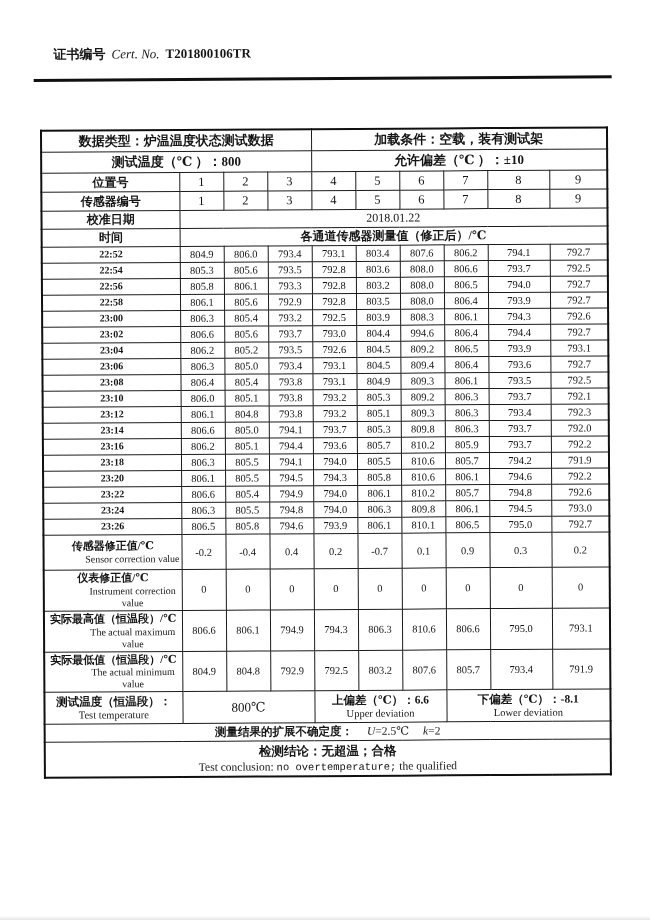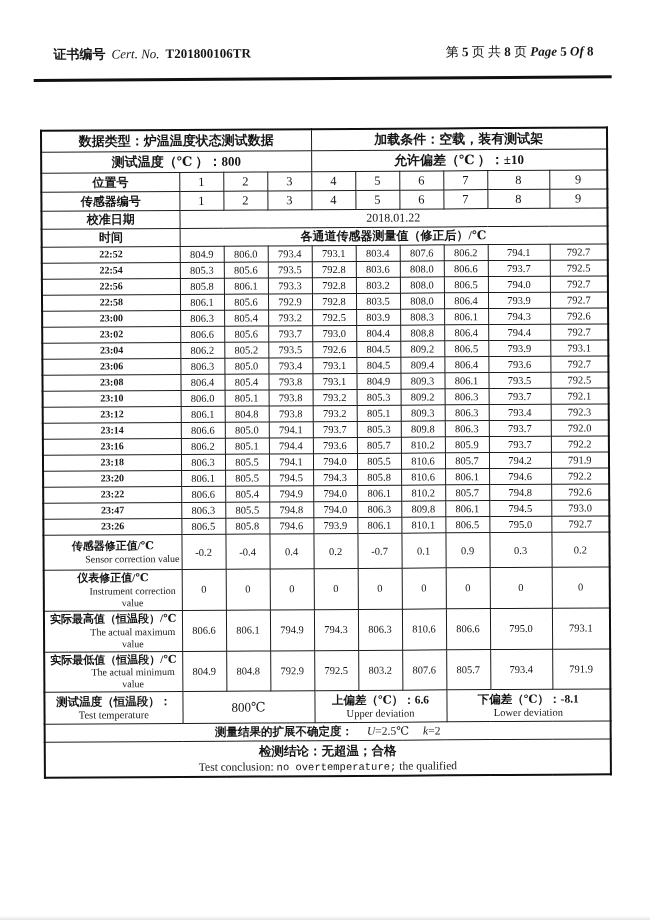--- a/index.html
+++ b/index.html
@@ -69,31 +69,20 @@
 </head>
 <body>
 
 <div class="page">
   <div class="tilt">
 
     <div class="doc-header">
       <div>
         <span class="cn-b">证书编号</span><span class="gap-s"></span><span class="it">Cert. No.</span><span class="gap-s"></span><span class="b">T201800106TR</span>
       </div>
-      <div>
-        <span>第</span>
-        <span class="b">5</span>
-        <span>页 共</span>
-        <span class="b">8</span>
-        <span>页</span>
-        <span class="it b">Page</span>
-        <span class="b">5</span>
-        <span class="it b">Of</span>
-        <span class="b">8</span>
-      </div>
     </div>
 
     <div class="rule"></div>
 
     <table class="cert">
       <colgroup>
         <col style="width:138px">
         <col style="width:44px">
           <col style="width:44px">
           <col style="width:44px">
@@ -209,21 +198,21 @@
             <td>794.3</td>
             <td>792.6</td>
           </tr>
           <tr>
             <td class="time">23:02</td>
             <td>806.6</td>
             <td>805.6</td>
             <td>793.7</td>
             <td>793.0</td>
             <td>804.4</td>
-            <td>808.8</td>
+            <td>994.6</td>
             <td>806.4</td>
             <td>794.4</td>
             <td>792.7</td>
           </tr>
           <tr>
             <td class="time">23:04</td>
             <td>806.2</td>
             <td>805.2</td>
             <td>793.5</td>
             <td>792.6</td>
@@ -335,21 +324,21 @@
             <td>805.4</td>
             <td>794.9</td>
             <td>794.0</td>
             <td>806.1</td>
             <td>810.2</td>
             <td>805.7</td>
             <td>794.8</td>
             <td>792.6</td>
           </tr>
           <tr>
-            <td class="time">23:47</td>
+            <td class="time">23:24</td>
             <td>806.3</td>
             <td>805.5</td>
             <td>794.8</td>
             <td>794.0</td>
             <td>806.3</td>
             <td>809.8</td>
             <td>806.1</td>
             <td>794.5</td>
             <td>793.0</td>
           </tr>

